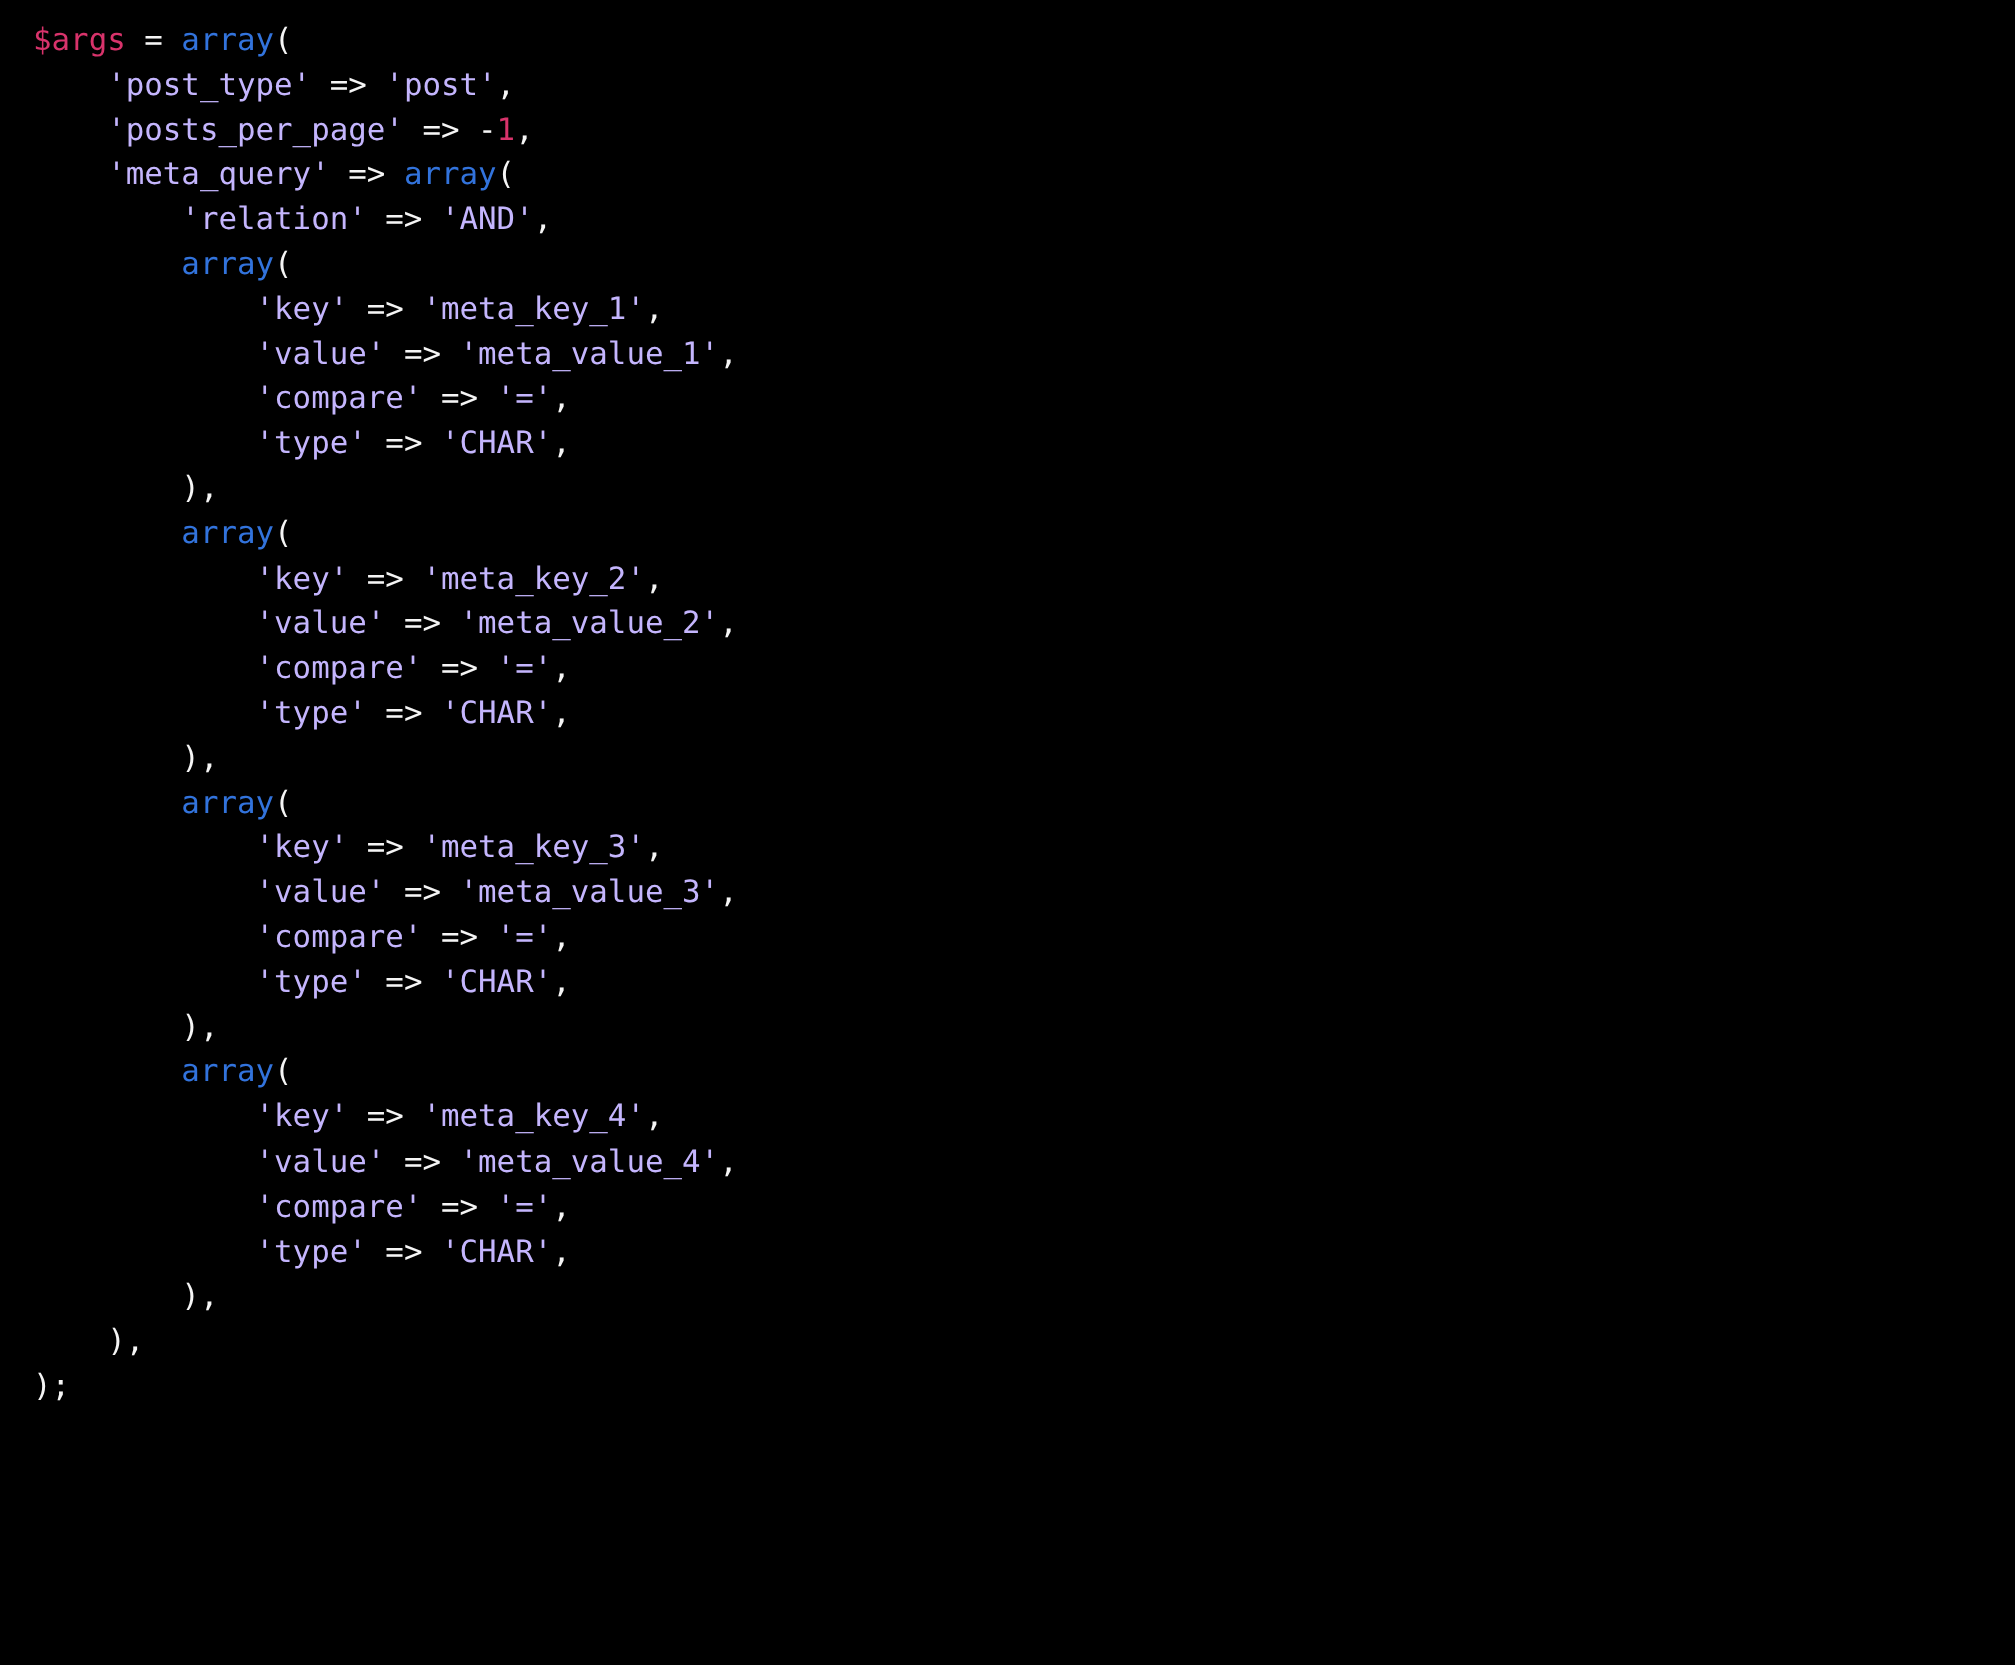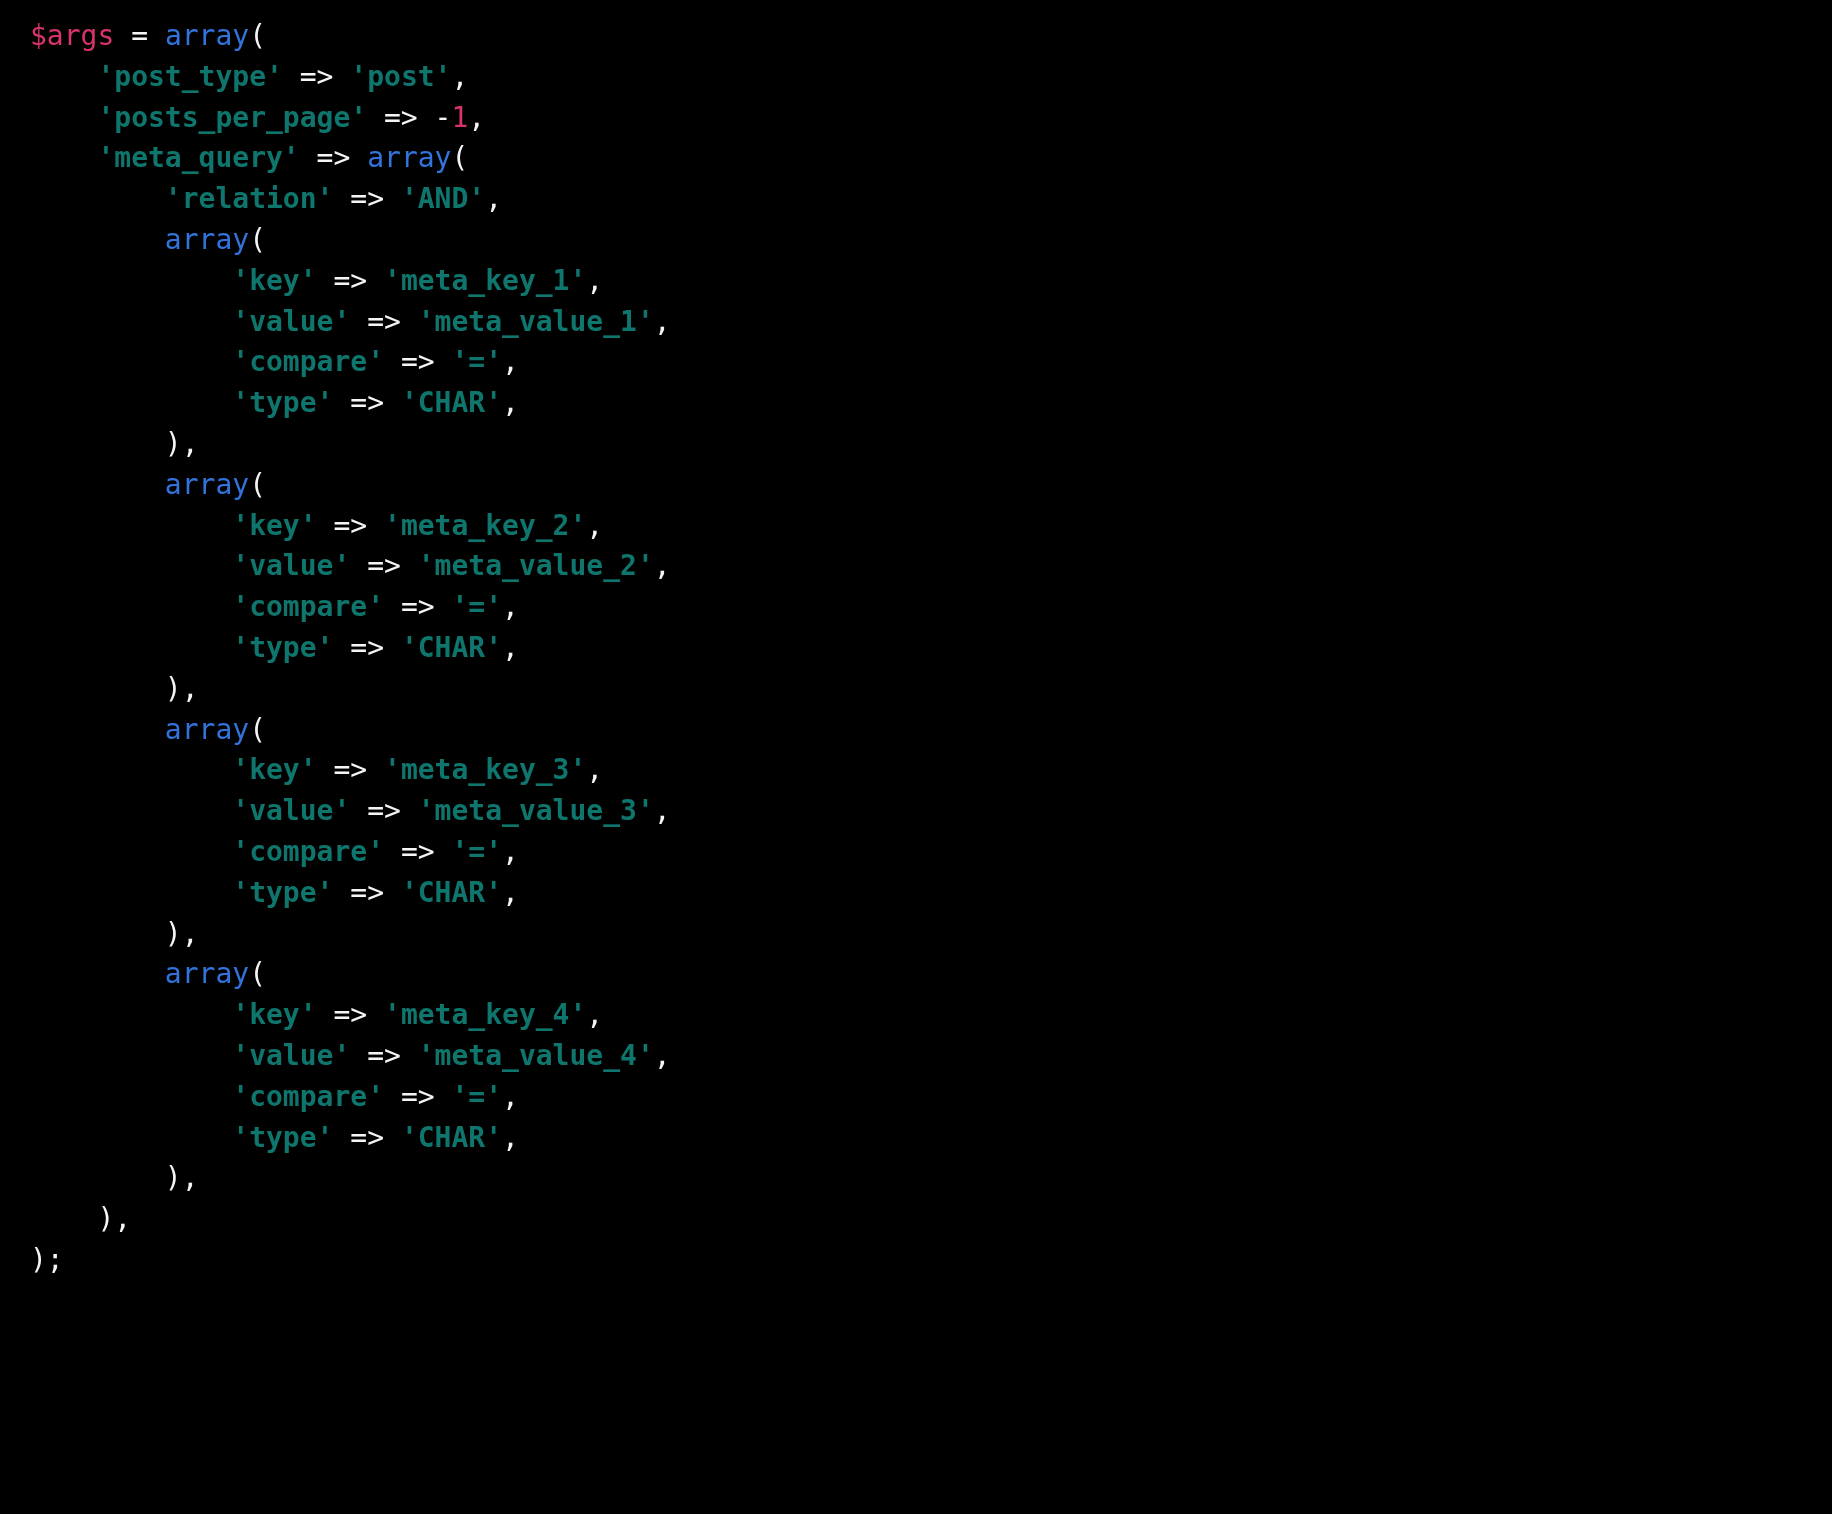--- a/index.html
+++ b/index.html
@@ -28,21 +28,21 @@
     height: 40.8px;
     white-space: pre;
     color: #f5f5f5;
     padding-left: 30px;
     letter-spacing: 0px;
   }
   .tok-punc { color: #f5f5f5; }
   .tok-var  { color: #d8336b; }
   .tok-num  { color: #d8336b; }
   .tok-kw   { color: #3273dc; }
-  .tok-str  { color: #0f766e; font-weight: bold; }
+  .tok-str  { color: #c4b5fd; }
   .tok-op   { color: #f5f5f5; }
   .tok-plain{ color: #f5f5f5; }
 </style>
 </head>
 <body>
 
 <div id="code-block">
   <pre id="code-lines" style="margin:0;"><div class="code-line"><span></span><span class="tok-var">$args</span><span class="tok-plain"> </span><span class="tok-op">=</span><span class="tok-plain"> </span><span class="tok-kw">array</span><span class="tok-punc">(</span></div><div class="code-line"><span>    </span><span class="tok-str">'post_type'</span><span class="tok-plain"> </span><span class="tok-op">=&gt;</span><span class="tok-plain"> </span><span class="tok-str">'post'</span><span class="tok-punc">,</span></div><div class="code-line"><span>    </span><span class="tok-str">'posts_per_page'</span><span class="tok-plain"> </span><span class="tok-op">=&gt;</span><span class="tok-plain"> </span><span class="tok-op">-</span><span class="tok-num">1</span><span class="tok-punc">,</span></div><div class="code-line"><span>    </span><span class="tok-str">'meta_query'</span><span class="tok-plain"> </span><span class="tok-op">=&gt;</span><span class="tok-plain"> </span><span class="tok-kw">array</span><span class="tok-punc">(</span></div><div class="code-line"><span>        </span><span class="tok-str">'relation'</span><span class="tok-plain"> </span><span class="tok-op">=&gt;</span><span class="tok-plain"> </span><span class="tok-str">'AND'</span><span class="tok-punc">,</span></div><div class="code-line"><span>        </span><span class="tok-kw">array</span><span class="tok-punc">(</span></div><div class="code-line"><span>            </span><span class="tok-str">'key'</span><span class="tok-plain"> </span><span class="tok-op">=&gt;</span><span class="tok-plain"> </span><span class="tok-str">'meta_key_1'</span><span class="tok-punc">,</span></div><div class="code-line"><span>            </span><span class="tok-str">'value'</span><span class="tok-plain"> </span><span class="tok-op">=&gt;</span><span class="tok-plain"> </span><span class="tok-str">'meta_value_1'</span><span class="tok-punc">,</span></div><div class="code-line"><span>            </span><span class="tok-str">'compare'</span><span class="tok-plain"> </span><span class="tok-op">=&gt;</span><span class="tok-plain"> </span><span class="tok-str">'='</span><span class="tok-punc">,</span></div><div class="code-line"><span>            </span><span class="tok-str">'type'</span><span class="tok-plain"> </span><span class="tok-op">=&gt;</span><span class="tok-plain"> </span><span class="tok-str">'CHAR'</span><span class="tok-punc">,</span></div><div class="code-line"><span>        </span><span class="tok-punc">),</span></div><div class="code-line"><span>        </span><span class="tok-kw">array</span><span class="tok-punc">(</span></div><div class="code-line"><span>            </span><span class="tok-str">'key'</span><span class="tok-plain"> </span><span class="tok-op">=&gt;</span><span class="tok-plain"> </span><span class="tok-str">'meta_key_2'</span><span class="tok-punc">,</span></div><div class="code-line"><span>            </span><span class="tok-str">'value'</span><span class="tok-plain"> </span><span class="tok-op">=&gt;</span><span class="tok-plain"> </span><span class="tok-str">'meta_value_2'</span><span class="tok-punc">,</span></div><div class="code-line"><span>            </span><span class="tok-str">'compare'</span><span class="tok-plain"> </span><span class="tok-op">=&gt;</span><span class="tok-plain"> </span><span class="tok-str">'='</span><span class="tok-punc">,</span></div><div class="code-line"><span>            </span><span class="tok-str">'type'</span><span class="tok-plain"> </span><span class="tok-op">=&gt;</span><span class="tok-plain"> </span><span class="tok-str">'CHAR'</span><span class="tok-punc">,</span></div><div class="code-line"><span>        </span><span class="tok-punc">),</span></div><div class="code-line"><span>        </span><span class="tok-kw">array</span><span class="tok-punc">(</span></div><div class="code-line"><span>            </span><span class="tok-str">'key'</span><span class="tok-plain"> </span><span class="tok-op">=&gt;</span><span class="tok-plain"> </span><span class="tok-str">'meta_key_3'</span><span class="tok-punc">,</span></div><div class="code-line"><span>            </span><span class="tok-str">'value'</span><span class="tok-plain"> </span><span class="tok-op">=&gt;</span><span class="tok-plain"> </span><span class="tok-str">'meta_value_3'</span><span class="tok-punc">,</span></div><div class="code-line"><span>            </span><span class="tok-str">'compare'</span><span class="tok-plain"> </span><span class="tok-op">=&gt;</span><span class="tok-plain"> </span><span class="tok-str">'='</span><span class="tok-punc">,</span></div><div class="code-line"><span>            </span><span class="tok-str">'type'</span><span class="tok-plain"> </span><span class="tok-op">=&gt;</span><span class="tok-plain"> </span><span class="tok-str">'CHAR'</span><span class="tok-punc">,</span></div><div class="code-line"><span>        </span><span class="tok-punc">),</span></div><div class="code-line"><span>        </span><span class="tok-kw">array</span><span class="tok-punc">(</span></div><div class="code-line"><span>            </span><span class="tok-str">'key'</span><span class="tok-plain"> </span><span class="tok-op">=&gt;</span><span class="tok-plain"> </span><span class="tok-str">'meta_key_4'</span><span class="tok-punc">,</span></div><div class="code-line"><span>            </span><span class="tok-str">'value'</span><span class="tok-plain"> </span><span class="tok-op">=&gt;</span><span class="tok-plain"> </span><span class="tok-str">'meta_value_4'</span><span class="tok-punc">,</span></div><div class="code-line"><span>            </span><span class="tok-str">'compare'</span><span class="tok-plain"> </span><span class="tok-op">=&gt;</span><span class="tok-plain"> </span><span class="tok-str">'='</span><span class="tok-punc">,</span></div><div class="code-line"><span>            </span><span class="tok-str">'type'</span><span class="tok-plain"> </span><span class="tok-op">=&gt;</span><span class="tok-plain"> </span><span class="tok-str">'CHAR'</span><span class="tok-punc">,</span></div><div class="code-line"><span>        </span><span class="tok-punc">),</span></div><div class="code-line"><span>    </span><span class="tok-punc">),</span></div><div class="code-line"><span></span><span class="tok-punc">);</span></div></pre>
 </div>
 

